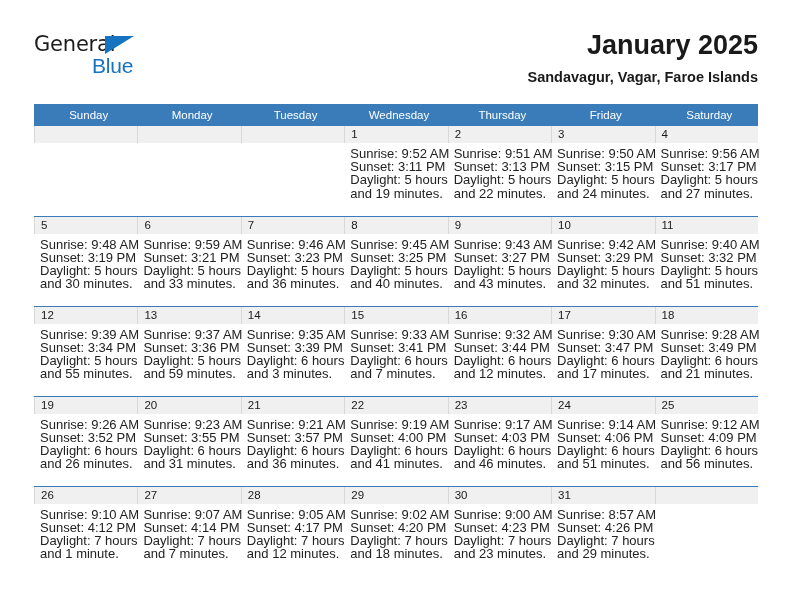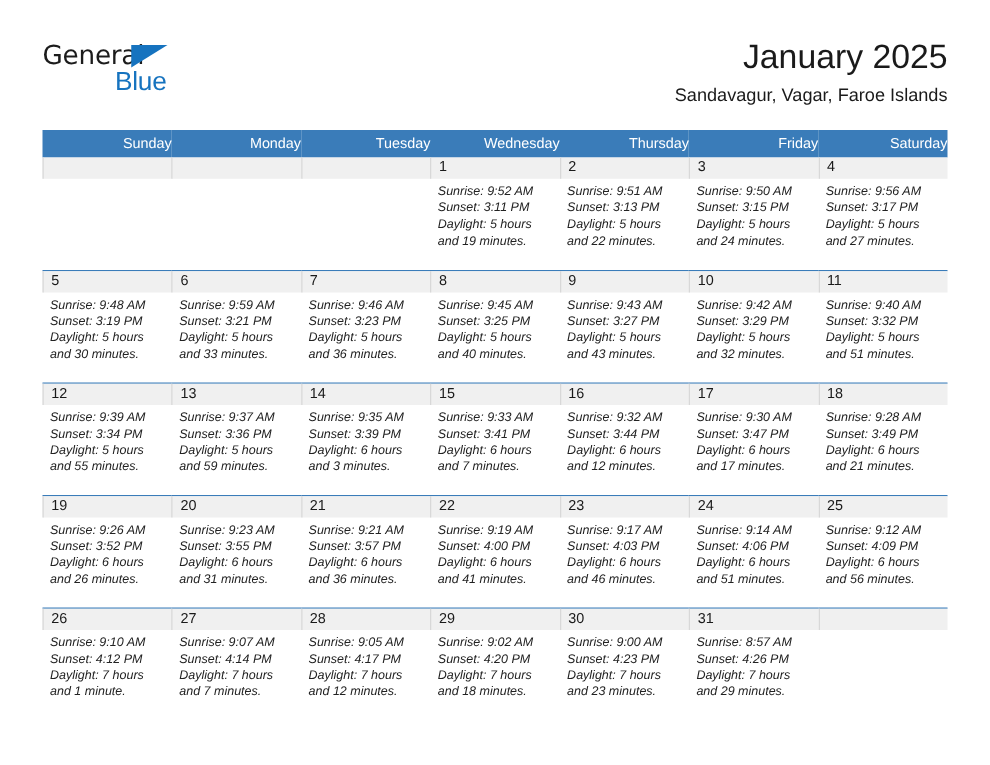--- a/index.html
+++ b/index.html
@@ -68,50 +68,50 @@
   }
 
   .title-block {
     position: absolute;
     right: 0;
     top: 0;
     text-align: right;
   }
   .cal-title {
     font-size: 27px;
-    font-weight: 400;
+    font-weight: 700;
     color: #1a1a1a;
     line-height: 34px;
     white-space: nowrap;
   }
   .cal-subtitle {
     margin-top: 6px;
     font-size: 14.5px;
-    font-weight: 400;
+    font-weight: 700;
     color: #1a1a1a;
     line-height: 18px;
     white-space: nowrap;
     text-align: right;
   }
 
   
   .calendar {
     position: absolute;
     left: 34px;
     top: 104px;
     width: 724px;
     border-collapse: collapse;
     table-layout: fixed;
   }
   .calendar th {
     background: #3a7cb9;
     color: #ffffff;
     font-size: 11.5px;
     font-weight: 400;
-    text-align: right;
+    text-align: center;
     padding: 5px 0 5px 6px;
     height: 19px;
     box-sizing: border-box;
     border: none;
   }
   .calendar td {
     vertical-align: top;
     padding: 0;
     border: none;
     border-top: 1.5px solid #3a7cb9;
@@ -131,24 +131,23 @@
     border-left: 1px solid #d8d8d8;
     height: 17px;
     padding: 1px 0 0 6px;
     font-size: 11.5px;
     line-height: 15px;
     color: #1a1a1a;
     box-sizing: border-box;
   }
   .cell-body {
     padding: 4px 4px 0 6px;
-    font-size: 10px;
+    font-size: 13px;
     line-height: 13.2px;
     color: #222222;
-    font-style: italic;
   }
   .cell-body div {
     white-space: nowrap;
   }
   td.empty .daynum-band {
     background: #f0f0f0;
   }
 </style>
 </head>
 <body>

